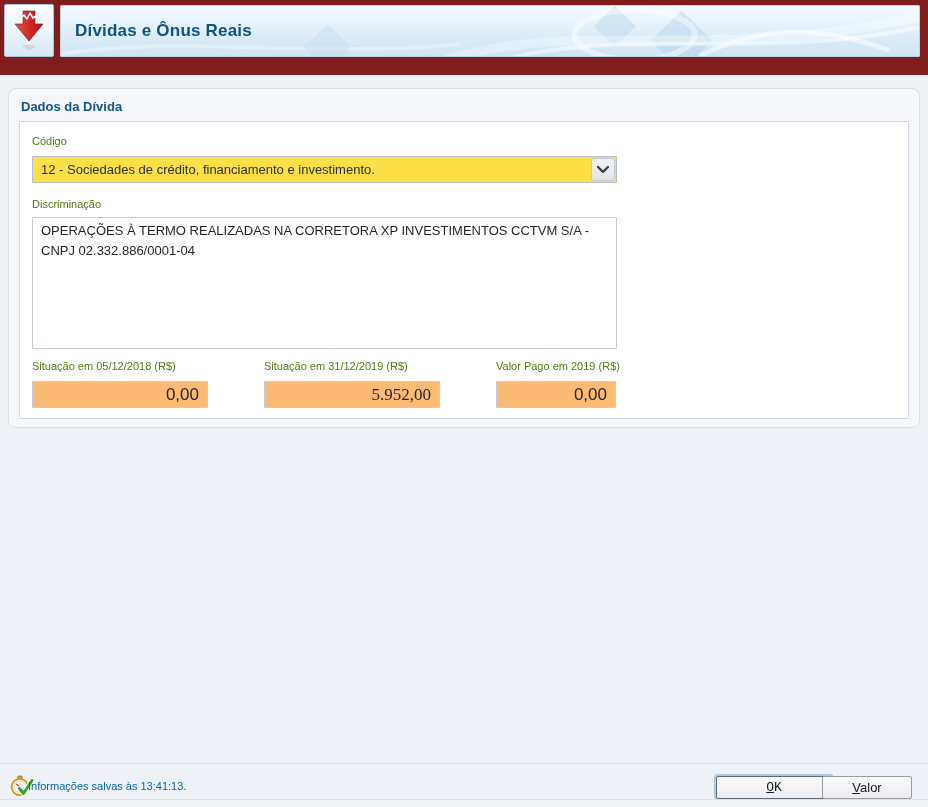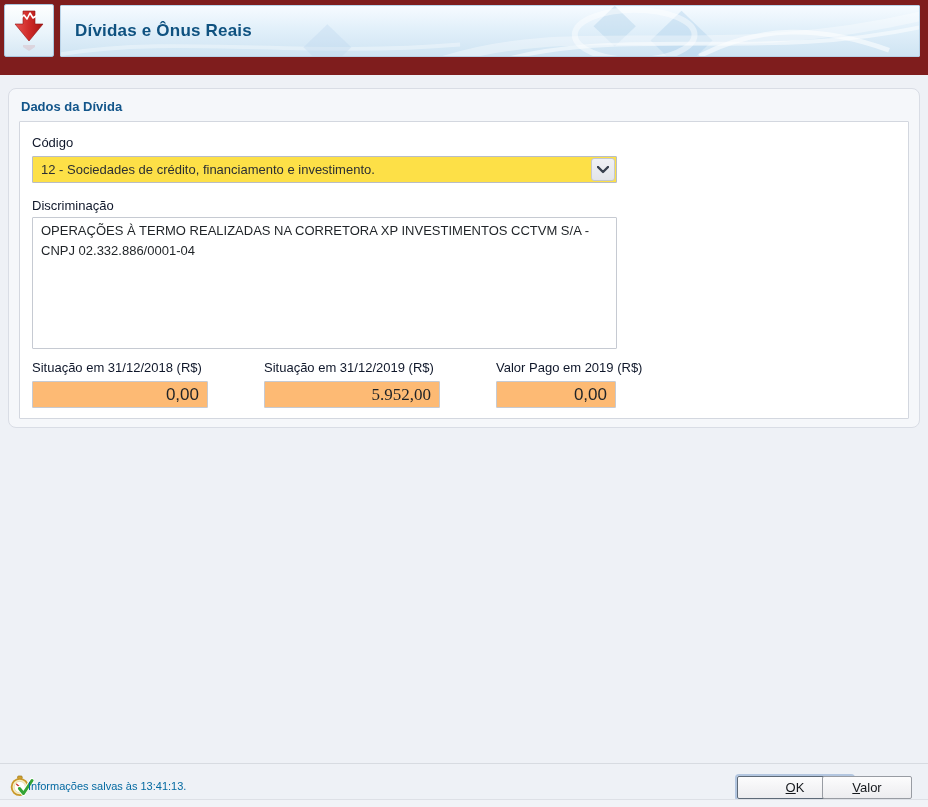--- a/index.html
+++ b/index.html
@@ -39,21 +39,21 @@
     background:#f5f7fa; border:1px solid #d9dde5; border-radius:8px;
   }
   .panel-title {
     position:absolute; left:12px; top:10px;
     font-size:13px; font-weight:bold; color:#12558a;
   }
   .fieldset {
     position:absolute; left:10px; top:32px; right:10px; height:298px;
     background:#ffffff; border:1px solid #d3d7df; border-radius:1px;
   }
-  .lbl { position:absolute; font-size:13px; color:#0f172a; white-space:nowrap; }
+  .lbl { position:absolute; font-size:11px; color:#4d7c0f; white-space:nowrap; }
 
   .combo {
     position:absolute; left:12px; top:34px; width:585px; height:27px;
     background:#fde047; border:1px solid #b9bdc5; border-radius:1px;
     display:flex; align-items:center; cursor:default;
   }
   .combo-text { padding-left:8px; font-size:13px; color:#2b2f33; flex:1; overflow:hidden; white-space:nowrap; }
   .combo-btn {
     width:24px; height:23px; margin-right:1px; flex:0 0 auto;
     background:linear-gradient(180deg,#f0f1f4,#e3e5ea);
@@ -84,21 +84,21 @@
   .status-text { position:absolute; left:28px; top:780px; font-size:11px; color:#0369a1; }
 
   .btn {
     position:absolute; top:776px; height:23px;
     background:linear-gradient(180deg,#fcfcfd,#ececef);
     border:1px solid #989ca3; border-radius:2px;
     font-family:"Liberation Sans", sans-serif;
     font-size:13px; color:#15181c; cursor:default;
     display:flex; align-items:center; justify-content:center;
   }
-  .btn-ok   { left:737px; width:116px; border:1px solid #5e6a78; box-shadow:0 0 0 2px #b3c6e0; }
+  .btn-ok   { left:716px; width:116px; border:1px solid #5e6a78; box-shadow:0 0 0 2px #b3c6e0;font-family:Liberation Mono, monospace; }
   .btn-help { left:822px; width:90px; }
   .mnemonic { display:block; }
   .mnemonic::first-letter { text-decoration:underline; }
 </style>
 </head>
 <body>
 
 <div class="topbar">
   <div class="app-icon-btn">
     <svg width="34" height="44" viewBox="0 0 34 44">
@@ -145,21 +145,21 @@
         <svg width="12" height="8" viewBox="0 0 12 8">
           <path d="M1 1 L6 6 L11 1" fill="none" stroke="#39414e" stroke-width="2.4" stroke-linecap="round" stroke-linejoin="round"></path>
         </svg>
       </div>
     </div>
 
     <div class="lbl" style="left:12px; top:76px;">Discriminação</div>
 
     <textarea class="textarea-box" spellcheck="false" style="">OPERAÇÕES À TERMO REALIZADAS NA CORRETORA XP INVESTIMENTOS CCTVM S/A - CNPJ 02.332.886/0001-04</textarea>
 
-    <div class="lbl" style="left:12px; top:238px;">Situação em 31/12/2018 (R$)</div>
+    <div class="lbl" style="left:12px; top:238px;">Situação em 05/12/2018 (R$)</div>
     <div class="lbl" style="left:244px; top:238px;">Situação em 31/12/2019 (R$)</div>
     <div class="lbl" style="left:476px; top:238px;">Valor Pago em 2019 (R$)</div>
 
     <input class="num-input" style="left: 12px; top: 259px; width: 176px;" value="0,00">
     <input class="num-input" style="left: 244px; top: 259px; width: 176px; font-family: Liberation Serif, serif;" value="5.952,00">
     <input class="num-input" style="left: 476px; top: 259px; width: 120px;" value="0,00">
   </div>
 </div>
 
 <div class="footer-sep"></div>

